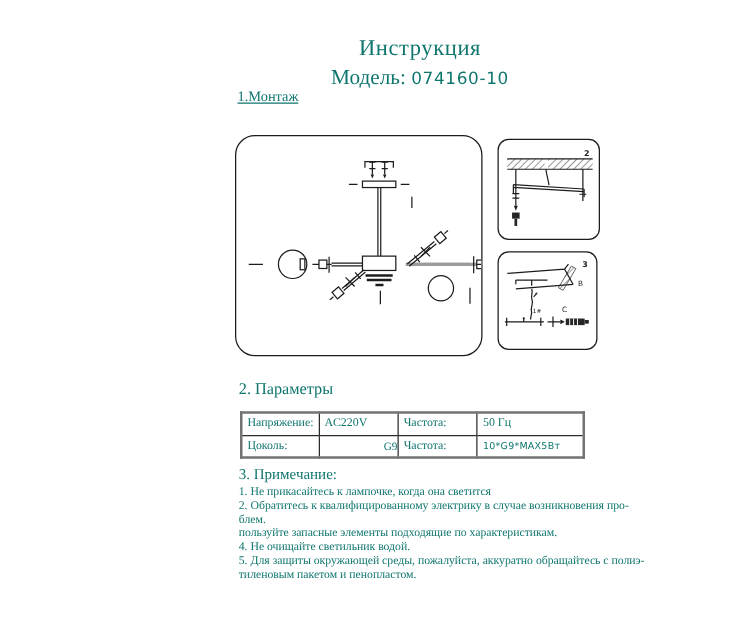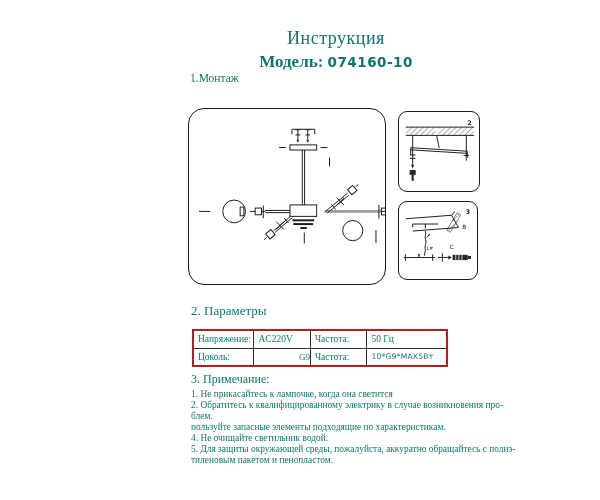--- a/index.html
+++ b/index.html
@@ -4,43 +4,43 @@
 <style>
   * { margin:0; padding:0; box-sizing:border-box; }
   html,body { background:#ffffff; }
   #page {
     position:relative; width:600px; height:500px; background:#ffffff;
     font-family:"Liberation Serif", serif; color:#0f766e; overflow:hidden;margin-left:40px;
   }
   
   .title-wrap { position:absolute; left:140px; top:28px; width:312px; text-align:center; }
   .doc-title { font-size:18px; letter-spacing:0.5px; }
-  .model-line { margin-top:3px; font-size:17px;font-weight:bold; }
+  .model-line { margin-top:3px; font-size:17px; }
   .model-line .num { font-family:"DejaVu Sans", sans-serif; font-size:13.5px; letter-spacing:0.5px; }
-  .h-montage { position:absolute; left:150px; top:72px; font-size:11.5px; }
+  .h-montage { position:absolute; left:150px; top:72px; font-size:11.5px;text-decoration:underline; }
   .h-params  { position:absolute; left:151px; top:303px; font-size:13px; }
   .h-notes   { position:absolute; left:151px; top:372px; font-size:12px; }
   
   .fig { position:absolute; border:1.3px solid #1c1c1c; background:#fff; }
   #fig-main { left:148px; top:108px; width:198px; height:177px; border-radius:16px; }
   #fig-2    { left:358px; top:111px; width:82px;  height:81px;  border-radius:9px; }
   #fig-3    { left:358px; top:201px; width:80px;  height:79px;  border-radius:9px; }
   .fig svg { display:block; width:100%; height:100%; }
   .ln { stroke:#1c1c1c; stroke-width:1; fill:none; }
   .thick { stroke:#1c1c1c; stroke-width:2; fill:none; }
   .fillw { fill:#ffffff; stroke:#1c1c1c; stroke-width:1; }
   .dark { fill:#262626; stroke:none; }
   .gray { fill:#9c9c9c; stroke:none; }
   .figlabel { font-family:"DejaVu Sans", sans-serif; font-size:6.5px; font-weight:bold; fill:#1c1c1c; }
   .annot { font-family:"DejaVu Sans", sans-serif; font-size:6px; fill:#1c1c1c; }
   .annot-sm { font-family:"DejaVu Sans", sans-serif; font-size:4.8px; fill:#1c1c1c; }
   
   #params-table {
-    position:absolute; left:152px; top:329px; width:256px;
-    border-collapse:collapse; border:2px solid #b91c1c;
+    position:absolute; left:152px; top:329px; width:276px;
+    border-collapse:collapse; border:2px solid #737373;
   }
   #params-table td {
     border:1px solid #2c2c2c; height:18px; padding:0 0 0 4px;
     font-size:9.5px; vertical-align:middle; white-space:nowrap;
   }
   #params-table td.c0 { width:63px; }
   #params-table td.c1 { width:70px; }
   #params-table td.c2 { width:70px; }
   #params-table td.c3 { width:90px; }
   #params-table td.sans { font-family:Liberation Serif, serif; font-size:9px;text-align:right; }

